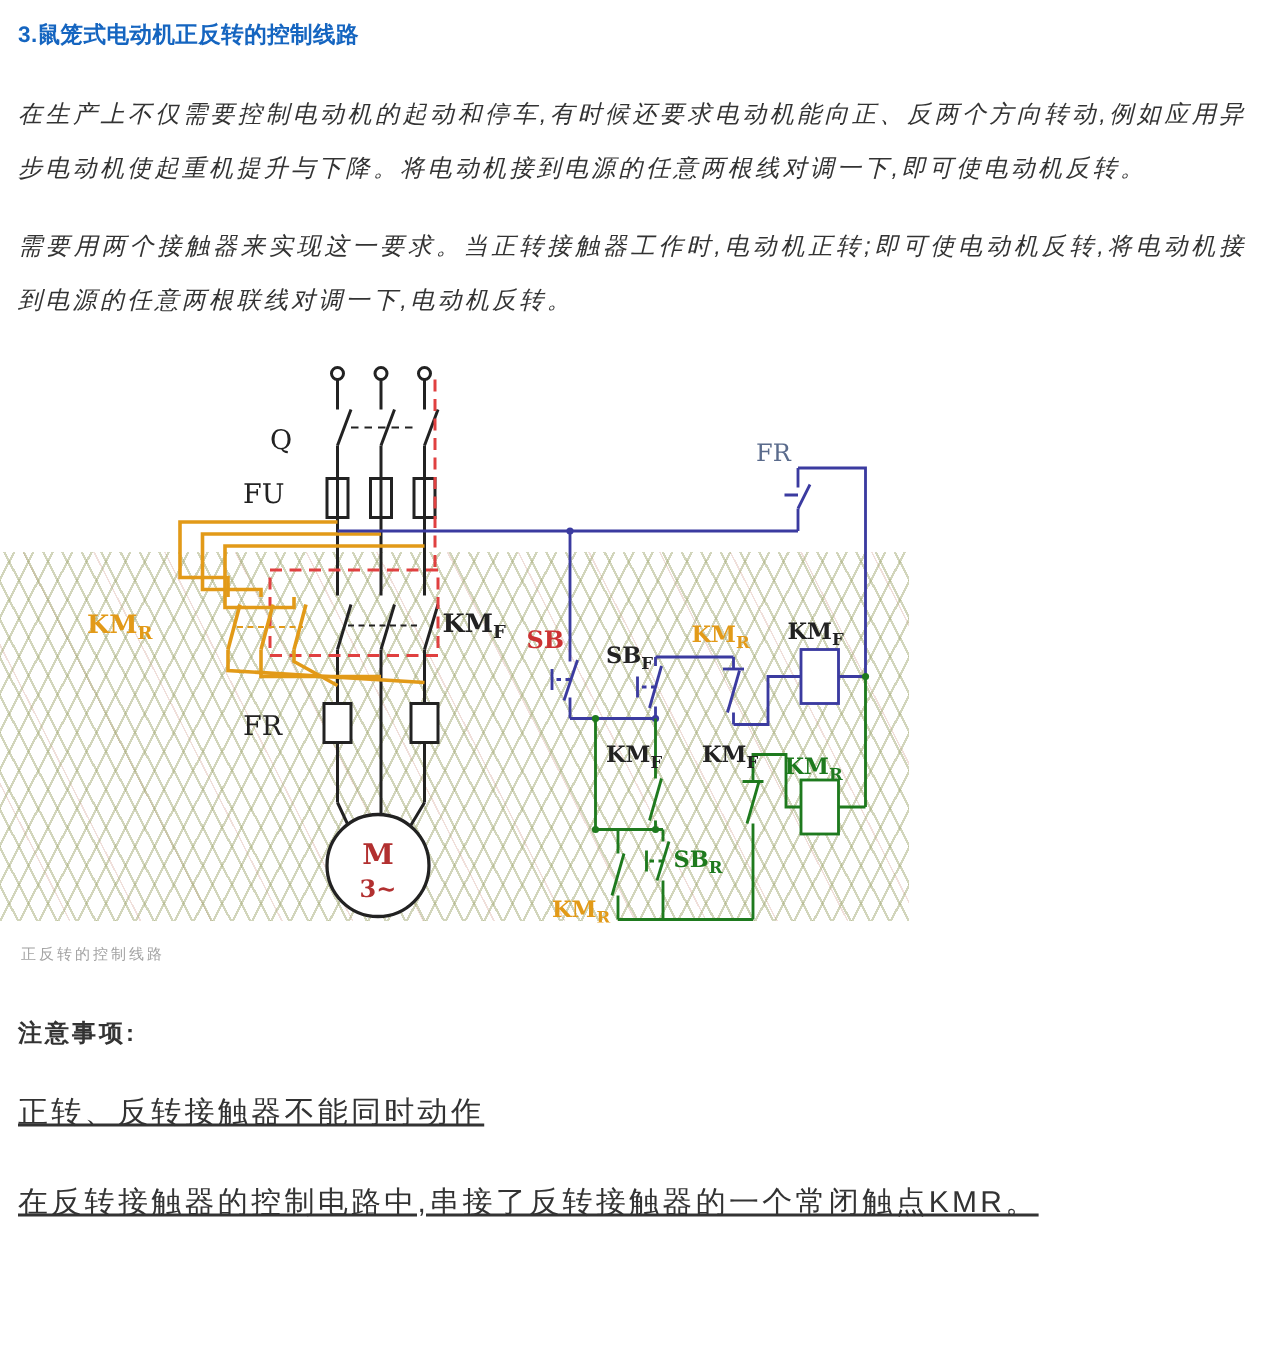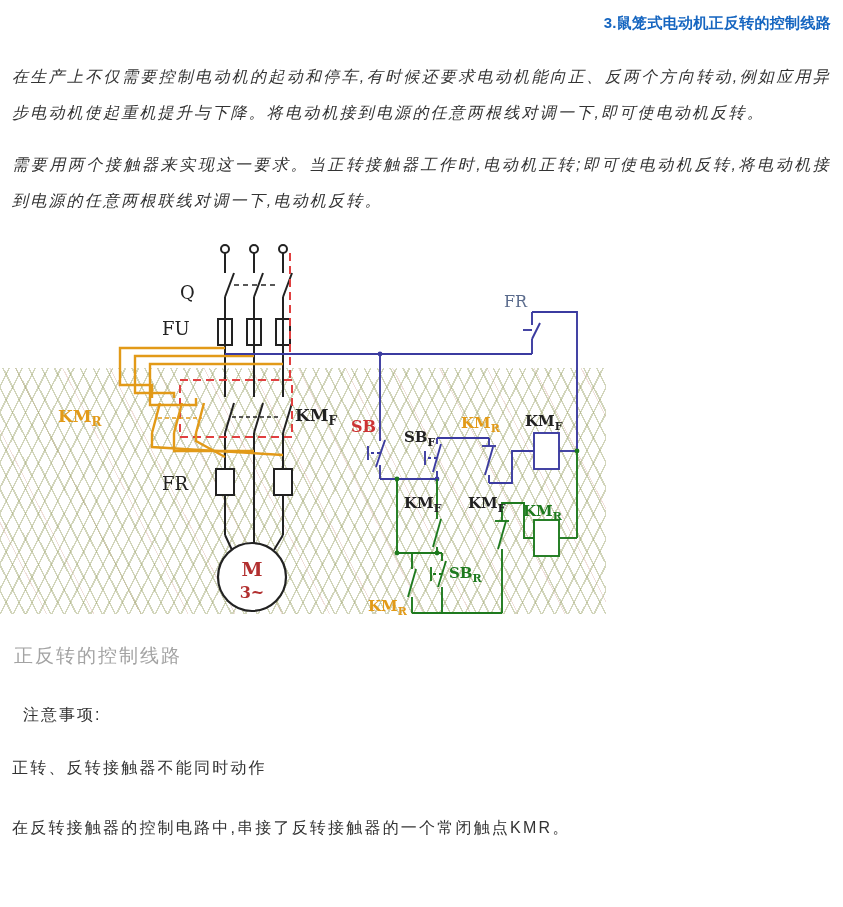--- a/index.html
+++ b/index.html
@@ -2,38 +2,38 @@
 <html style="--heading_blue: #1565C0; --orange: #E29A18; --blue: #3B3BA0; --green: #1E7A1E; --red: #CC3333; --motor_red: #B23030; --dashed_red: #E04040; --slate: #5A6B8C;"><head>
 <meta charset="utf-8">
 <style>
   html,body { margin:0; padding:0; background:#fff; }
   .page {
     width:843px; box-sizing:border-box; padding:8px 12px 26px;
     font-family:"Liberation Sans","DejaVu Sans",sans-serif; color:#333;
   }
   .heading {
     font-size:15px; font-weight:700; color:var(--heading_blue,#1565C0);
-    margin:6px 0 26px; letter-spacing:0.3px;text-align:right;
+    margin:6px 0 26px; letter-spacing:0.3px;
   }
   .para {
     font-size:16px; line-height:36px; letter-spacing:2.2px;
     text-align:justify; margin:0 0 16px;font-style:italic;
   }
   .diagram { position:relative; width:585px; height:380px; margin:4px 0 0 0; }
   .diagram .hatch {
     position:absolute; left:-12px; top:133px; width:606px; height:246px; z-index:0;
     background-image:
       repeating-linear-gradient(63deg,  rgba(165,172,120,0) 0 10px, rgba(165,172,120,0.5) 10px 11.5px),
       repeating-linear-gradient(-63deg, rgba(165,172,120,0) 0 10px, rgba(165,172,120,0.5) 10px 11.5px),
       repeating-linear-gradient(63deg,  rgba(205,150,135,0) 0 41px, rgba(205,150,135,0.3) 41px 42px);
   }
   .diagram svg { position:absolute; left:0; top:0; z-index:1; }
-  .caption { font-size:19px; color:#A3A3A3; letter-spacing:2px; margin:28px 0 0 2px; }
-  .notes-title { font-size:16px; font-weight:400; letter-spacing:2px; margin:36px 11px 0; }
-  .note { font-size:16px; letter-spacing:2.2px; line-height:36px; margin:24px 0 0; text-align:justify; }
+  .caption { font-size:10px; color:#A3A3A3; letter-spacing:2px; margin:14px 0 0 2px; }
+  .notes-title { font-size:16px; font-weight:700; letter-spacing:2px; margin:36px 0 0; }
+  .note { font-size:20px; letter-spacing:2.2px; line-height:36px; margin:24px 0 0; text-align:justify;text-decoration:underline; }
   svg text { font-family:"DejaVu Serif","Liberation Serif",serif; }
 </style>
 </head>
 <body>
 
 <div class="page">
 
   <div class="heading">3.鼠笼式电动机正反转的控制线路</div>
 
   <p class="para">在生产上不仅需要控制电动机的起动和停车,有时候还要求电动机能向正、反两个方向转动,例如应用异步电动机使起重机提升与下降。将电动机接到电源的任意两根线对调一下,即可使电动机反转。</p>

